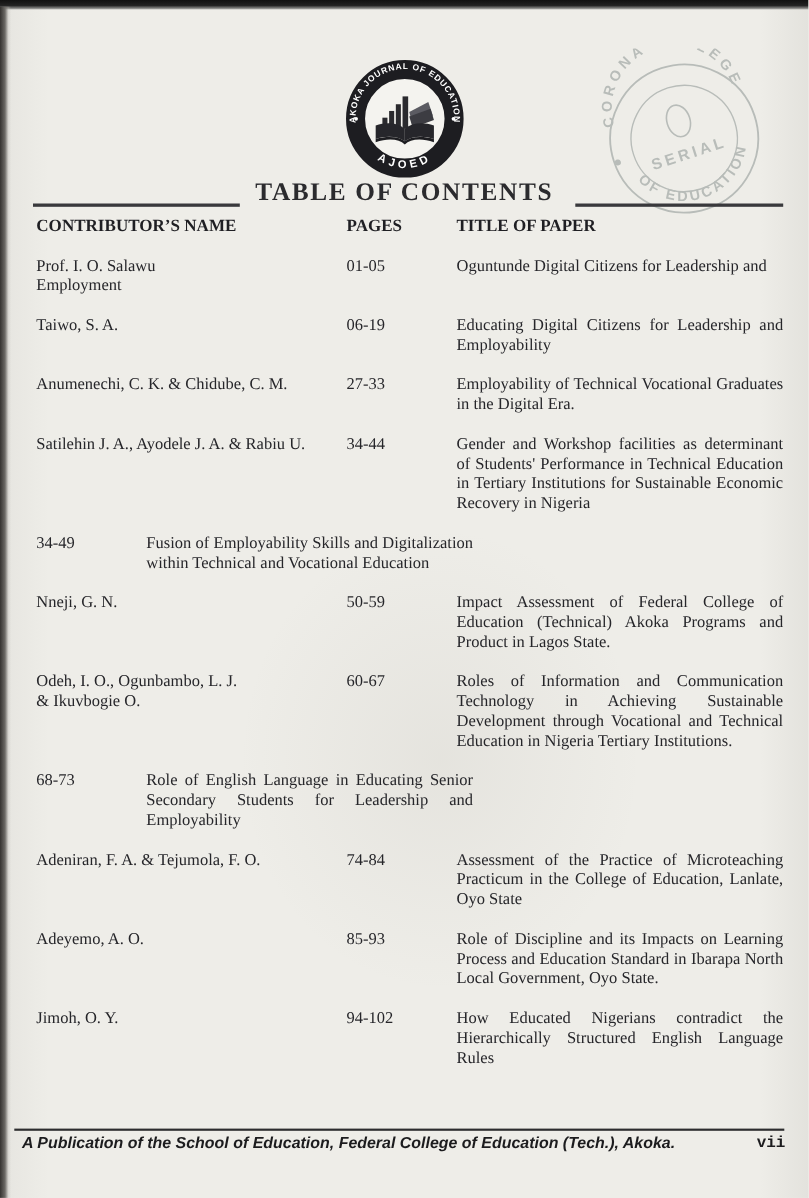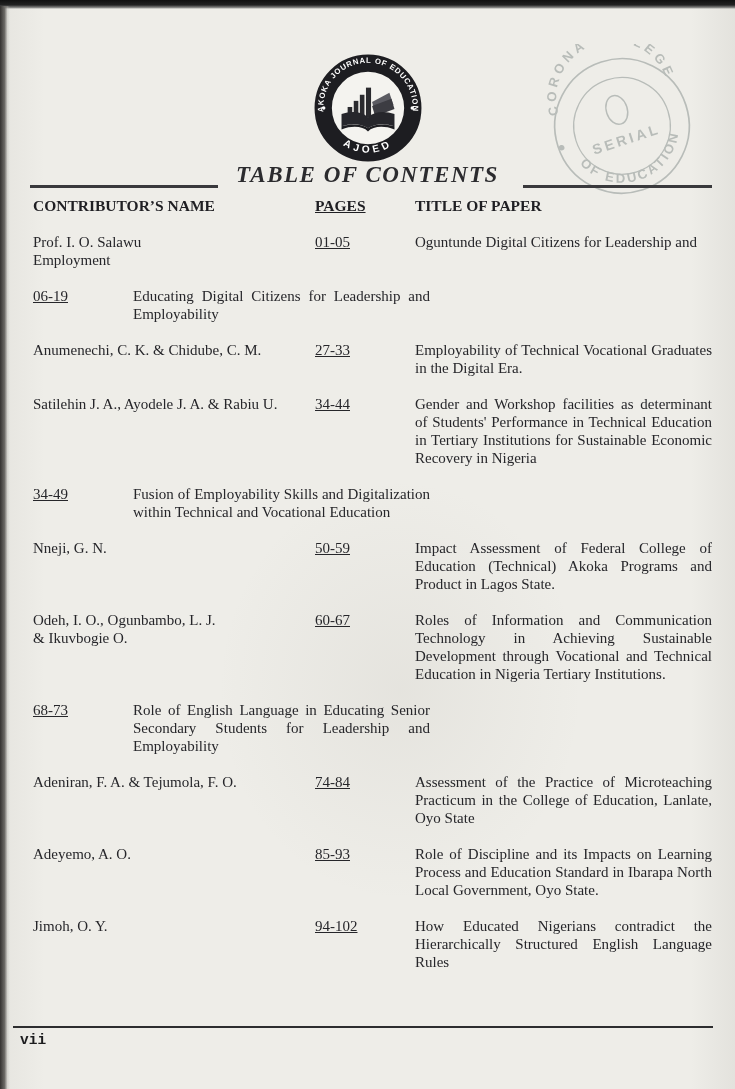--- a/index.html
+++ b/index.html
@@ -19,33 +19,33 @@
       radial-gradient(260px 300px at 400px 690px, rgba(150,145,135,0.10), transparent 70%),
       linear-gradient(90deg, rgba(120,118,112,.07), transparent 6%, transparent 94%, rgba(150,148,142,.12));}
 
   
   .logo{position:absolute;left:312px;top:52px;width:112px;height:112px;}
 
   
   .stamp{position:absolute;left:543px;top:44px;width:158px;height:168px;opacity:.6;}
 
   
-  .heading-wrap{position:absolute;top:162px;left:0;width:735px;height:34px;font-style:italic;}
+  .heading-wrap{position:absolute;top:162px;left:0;width:735px;height:34px;}
   .heading{position:absolute;left:0;width:735px;text-align:center;
     font-size:23px;font-weight:600;letter-spacing:1.5px;color:#2b2b2e;}
   .rule{position:absolute;top:23px;height:3px;background:#39393c;}
   .rule-left{left:30px;width:188px;}
   .rule-right{left:523px;width:189px;}
 
   
   .toc{position:absolute;top:197px;left:33px;width:682px;font-size:15px;line-height:18px;}
   .toc-header{display:flex;font-weight:bold;font-size:15.5px;color:#1f1f23;}
   .toc-row{display:flex;align-items:flex-start;margin-bottom:14px;margin-top:18px;}
   .col-name{width:282px;flex:0 0 282px;}
-  .col-pages{width:100px;flex:0 0 100px;text-decoration:underline;}
+  .col-pages{width:100px;flex:0 0 100px;}
   .col-title{width:297px;flex:0 0 297px;}
   .cell-name{white-space:pre-line;}
   .cell-title{text-align:justify;}
 
   
   .footer-rule{position:absolute;top:1026px;left:13px;width:700px;height:2px;background:#2d2d2f;}
   .footer{position:absolute;top:1032px;left:20px;width:700px;
     font-family:"Liberation Sans", sans-serif;font-style:italic;font-weight:bold;
     font-size:14.5px;color:#1c1c1e;display:flex;justify-content:space-between;}
   .page-num{font-style:normal;padding-right:6px;font-family:Liberation Mono, monospace;}
@@ -133,20 +133,21 @@
   <div id="rows">
 
       <div class="toc-row">
         <div class="col-name cell-name">Prof. I. O. Salawu
 Employment</div>
         <div class="col-pages cell-pages">01-05</div>
         <div class="col-title cell-title">Oguntunde Digital Citizens for Leadership and</div>
       </div>
 
       <div class="toc-row">
+        <div class="col-name cell-name">Taiwo, S. A.</div>
         <div class="col-pages cell-pages">06-19</div>
         <div class="col-title cell-title">Educating Digital Citizens for Leadership and Employability</div>
       </div>
 
 
       <div class="toc-row">
         <div class="col-name cell-name">Anumenechi, C. K. &amp; Chidube, C. M.</div>
         <div class="col-pages cell-pages">27-33</div>
         <div class="col-title cell-title">Employability of Technical Vocational Graduates in the Digital Era.</div>
       </div>
@@ -195,14 +196,15 @@
       <div class="toc-row">
         <div class="col-name cell-name">Jimoh, O. Y.</div>
         <div class="col-pages cell-pages">94-102</div>
         <div class="col-title cell-title">How Educated Nigerians contradict the Hierarchically Structured English Language Rules</div>
       </div>
     </div>
 </div>
 
 <div class="footer-rule"></div>
 <div class="footer">
+  <span>A Publication of the School of Education, Federal College of Education (Tech.), Akoka.</span>
   <span class="page-num">vii</span>
 </div>
 
 </body></html>

